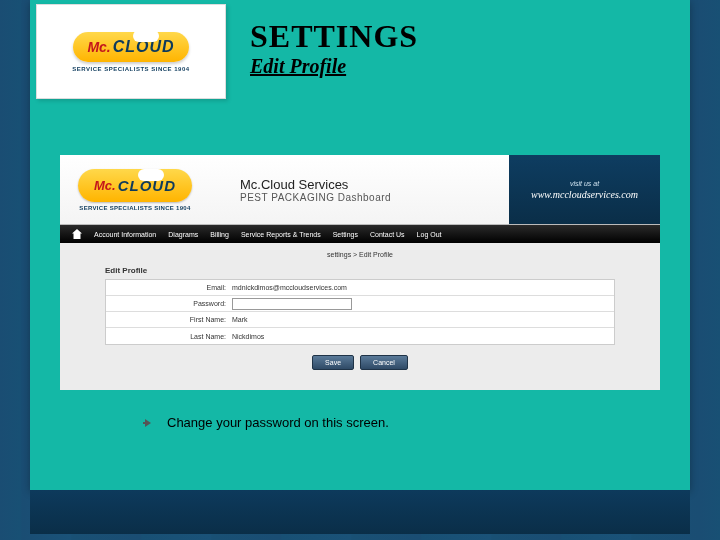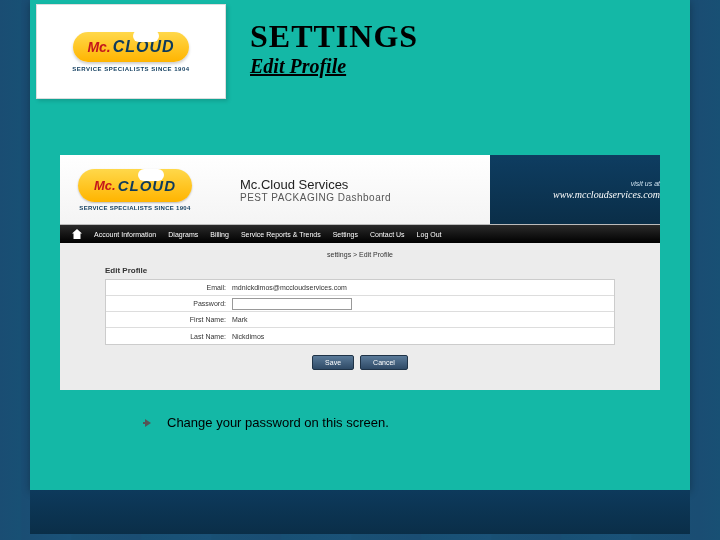--- a/index.html
+++ b/index.html
@@ -116,25 +116,25 @@
   .ss-logo-tag { color: #0d3a5c; font-size: 6px; font-weight: bold; letter-spacing: 0.3px; margin-top: 3px; text-align: center; }
   .ss-logo-wrap { display: flex; flex-direction: column; align-items: center; }
   .ss-title-wrap { margin-left: 48px; }
   .ss-title { font-size: 13px; font-weight: normal; color: #222; }
   .ss-subtitle { font-size: 10px; color: #555; letter-spacing: 0.5px; }
   .ss-right {
     position: absolute;
     right: 0;
     top: 0;
     bottom: 0;
-    width: 170px;
+    width: 151px;
     background: linear-gradient(#0e3d61, #0a2e48);
     display: flex;
     flex-direction: column;
-    align-items: flex-end;
+    align-items: center;
     justify-content: center;
     color: #fff;
     margin-left: 10px;
   }
   .ss-visit { font-size: 7px; font-style: italic; margin-bottom: 2px; color: #cfe3f0; }
   .ss-url { font-size: 10px; font-style: italic; font-family: Georgia, serif; }
   .ss-nav {
     background: linear-gradient(#2a2a2a, #000);
     height: 18px;
     display: flex;

